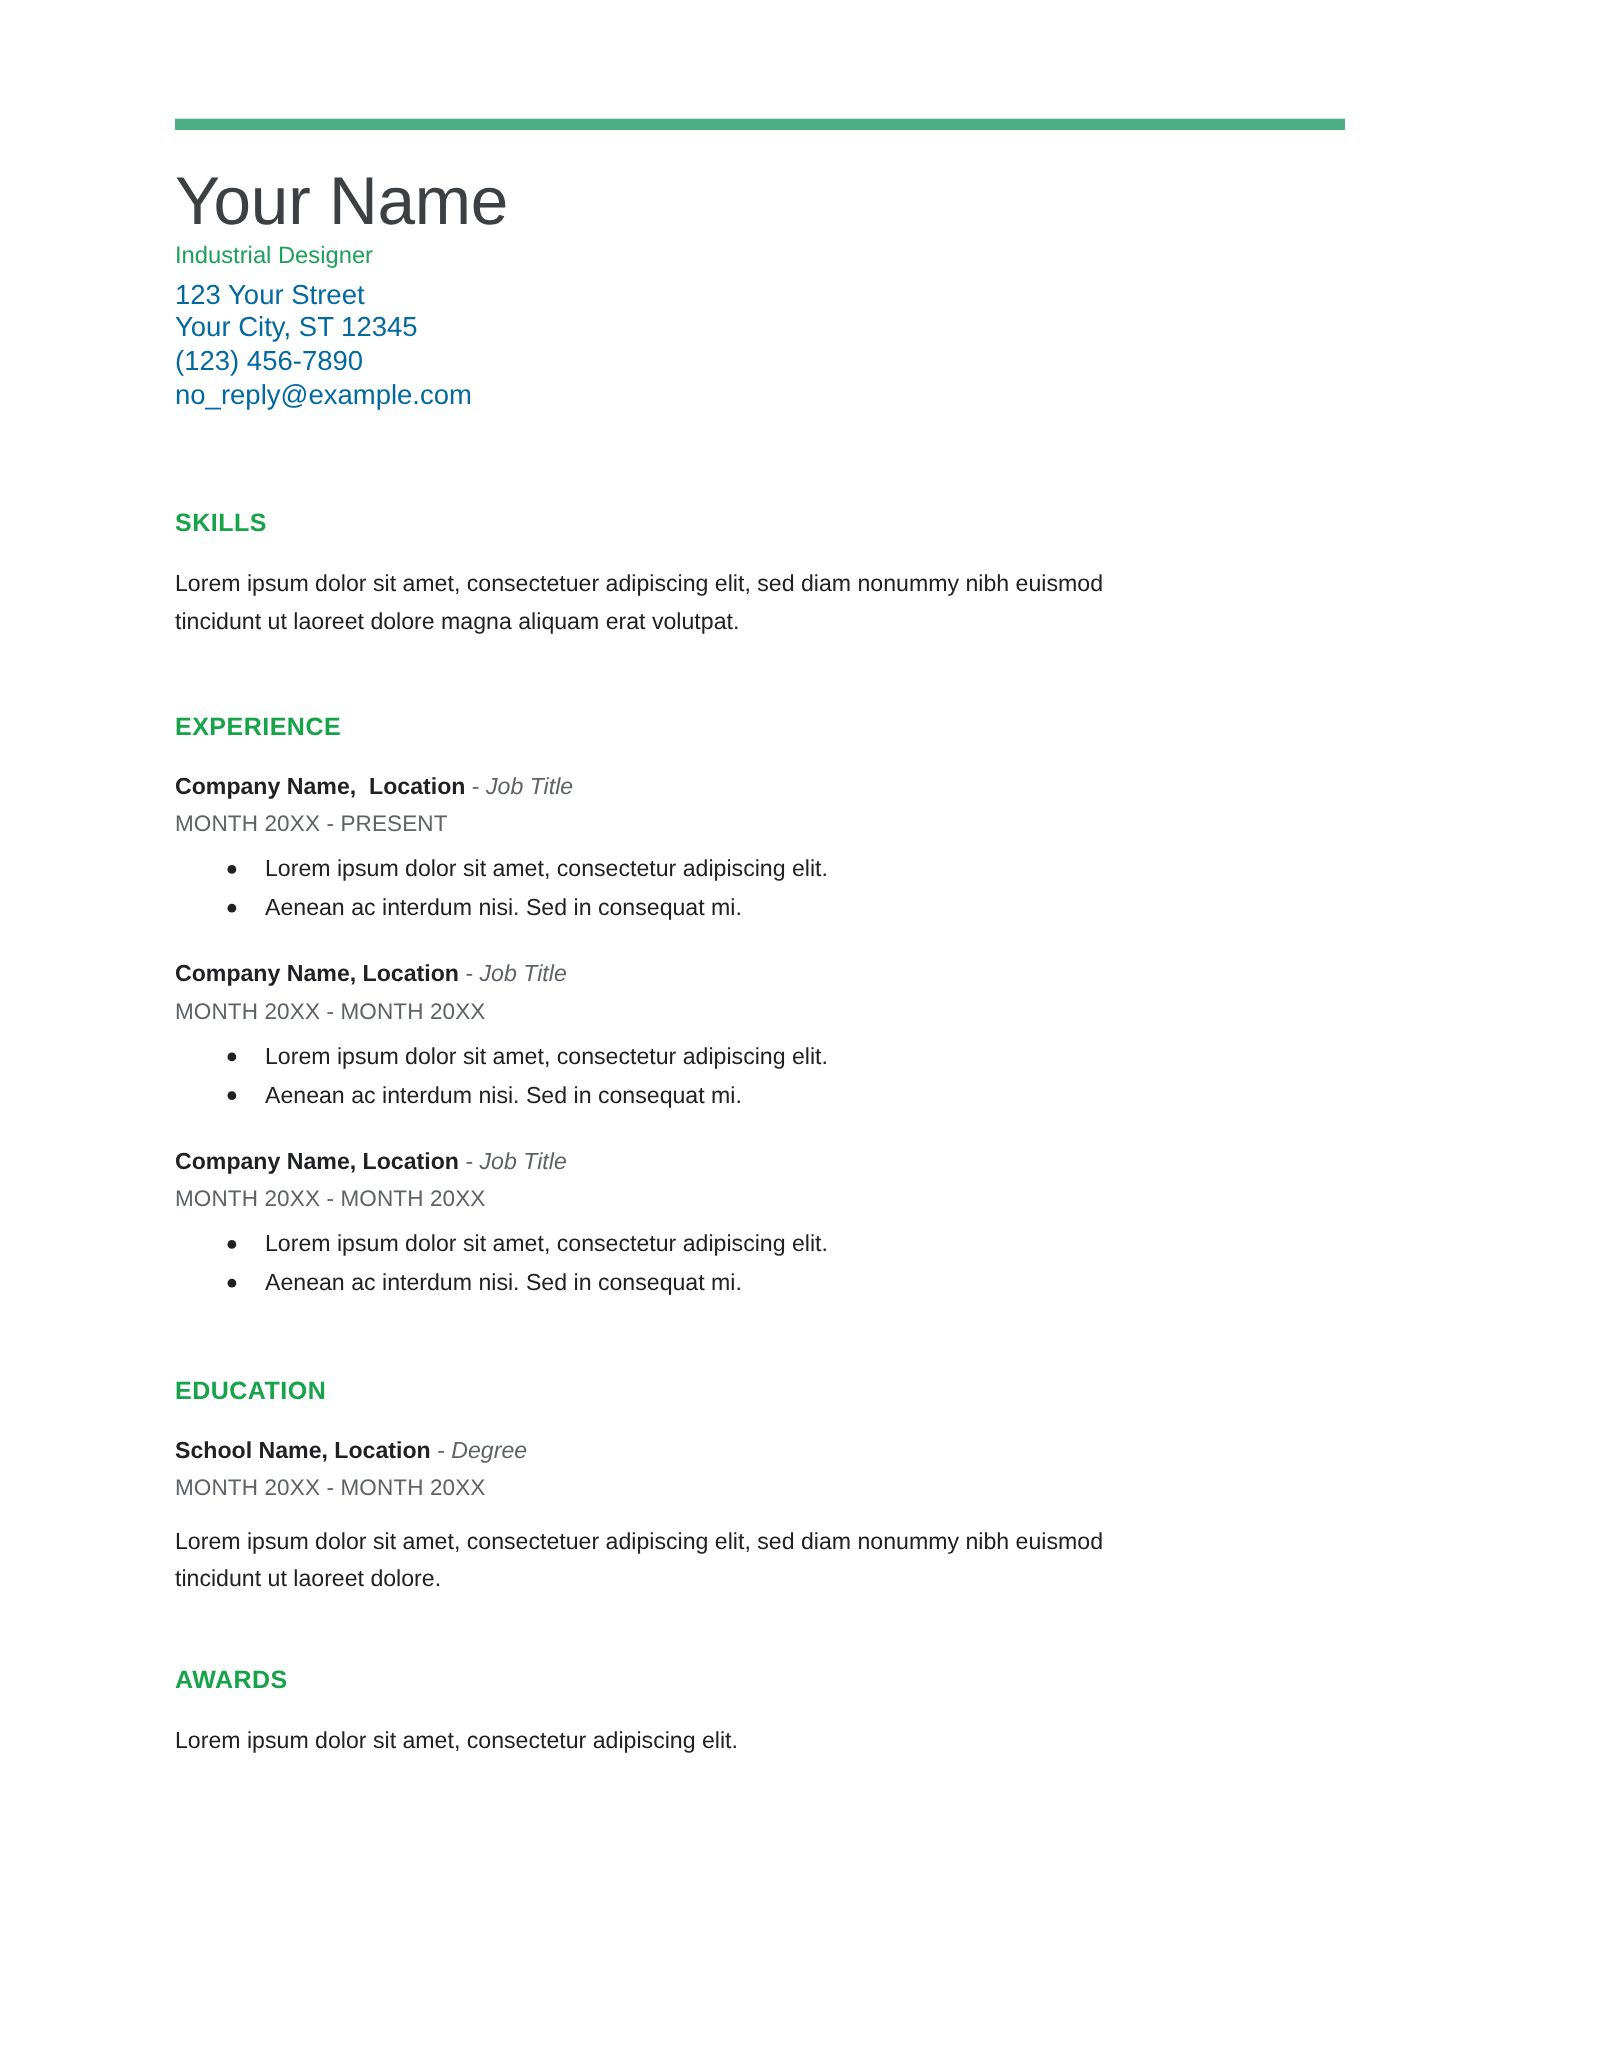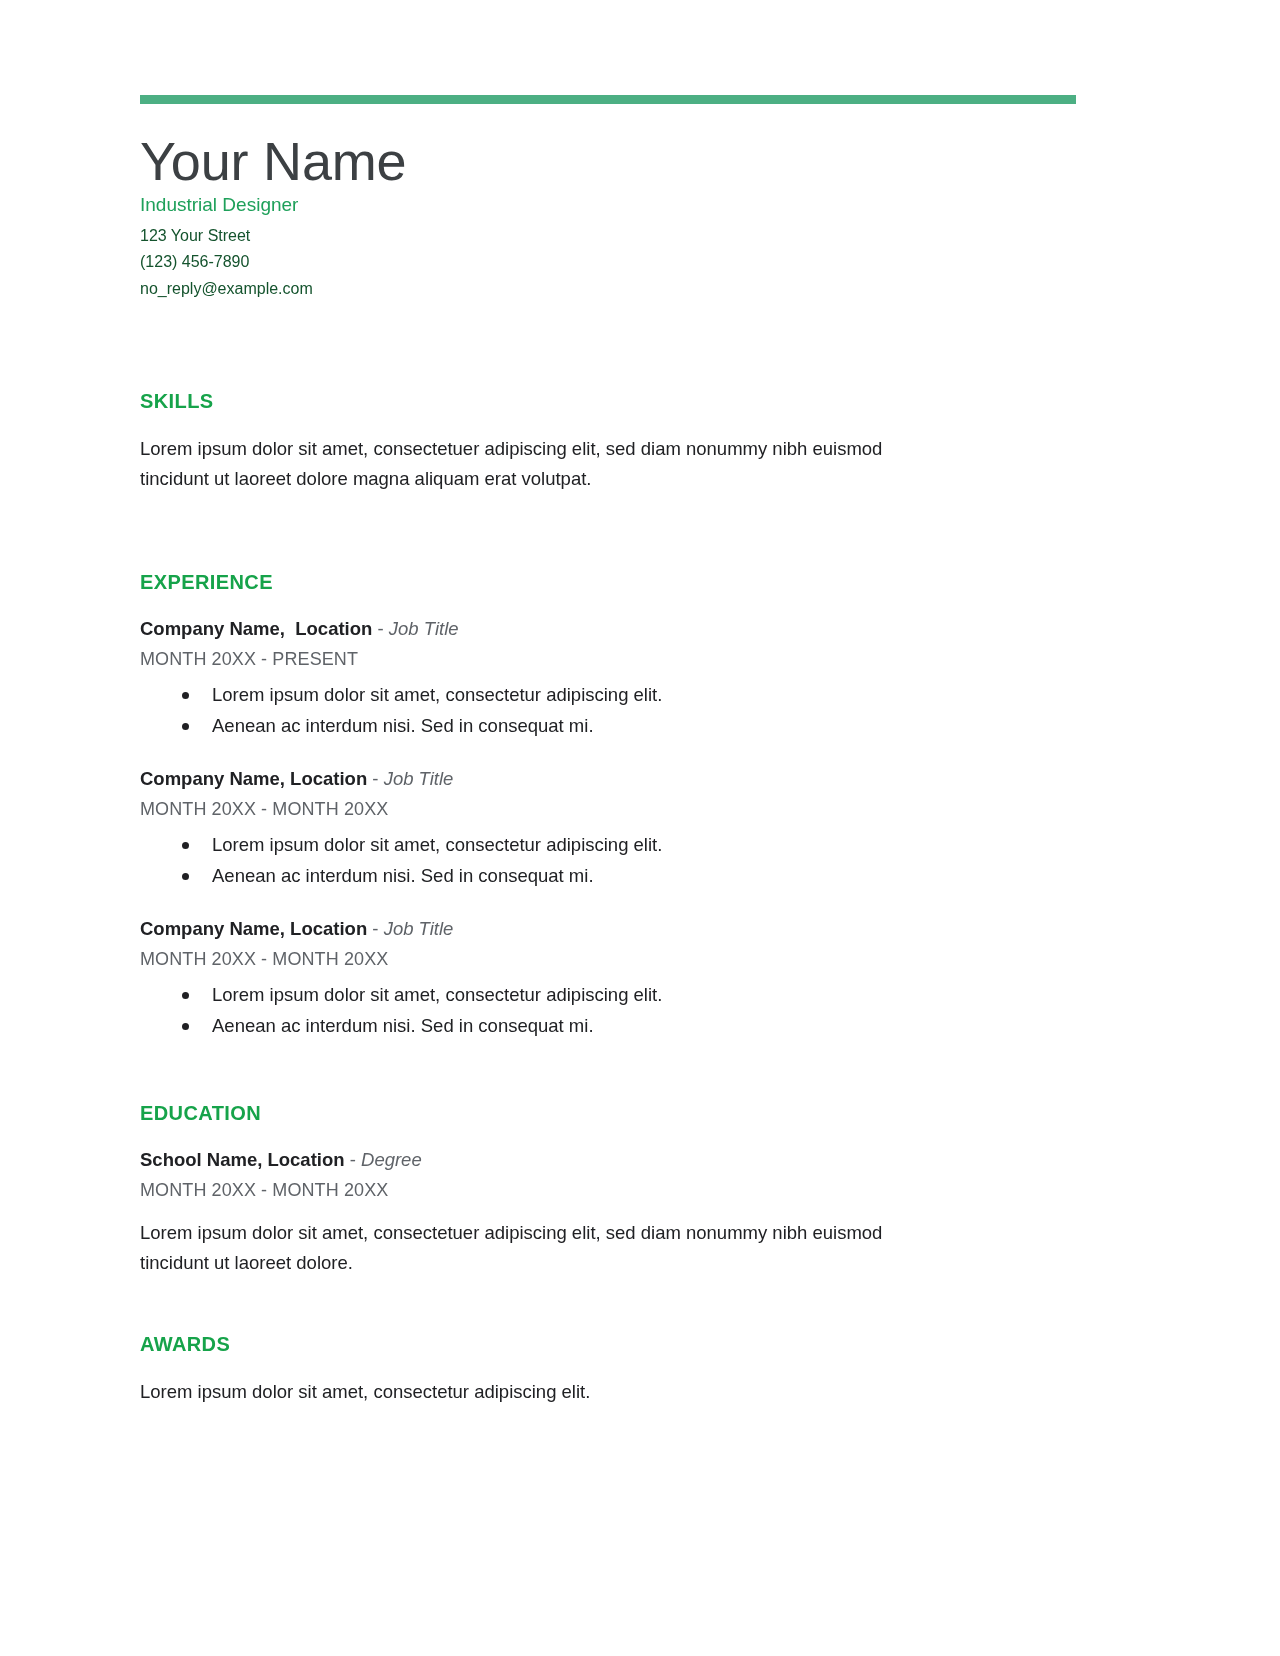--- a/index.html
+++ b/index.html
@@ -48,23 +48,23 @@
     margin: 0 0 4px 0;
   }
   .job-subtitle {
     font-size: 19px;
     font-weight: 400;
     color: #1ea05a;
     line-height: 1.18;
     margin: 0 0 6px 0;
   }
   .contact-line {
-    font-size: 16px;
-    font-weight: 400;
-    color: #14532d;
+    font-size: 22px;
+    font-weight: 400;
+    color: #0369a1;
     line-height: 26.6px;
     margin: 0;
     white-space: pre;
   }
 
   
   .section {
     position: absolute;
     left: 140px;
     width: 936px;
@@ -157,25 +157,26 @@
 <body>
 
 <div class="page">
 
   <div class="accent-bar"></div>
 
   <div class="header">
     <h1 class="name">Your Name</h1>
     <div class="job-subtitle">Industrial Designer</div>
     <div class="contact-line">123 Your Street</div>
+    <div class="contact-line">Your City, ST 12345</div>
     <div class="contact-line">(123) 456-7890</div>
     <div class="contact-line">no_reply@example.com</div>
   </div>
 
-  <div class="section" style="top:390px;">
+  <div class="section" style="top:408px;">
     <div class="section-heading">SKILLS</div>
     <p class="body-text">Lorem ipsum dolor sit amet, consectetuer adipiscing elit, sed diam nonummy nibh euismod tincidunt ut laoreet dolore magna aliquam erat volutpat.</p>
   </div>
 
   <div class="section" style="top:571px;">
     <div class="section-heading">EXPERIENCE</div>
 
     <div class="entry" style="margin-bottom:24px;">
       <p class="entry-title"><span class="org">Company Name,  Location</span><span class="sep"> - </span><span class="role">Job Title</span></p>
       <p class="entry-dates">MONTH 20XX - PRESENT</p>

